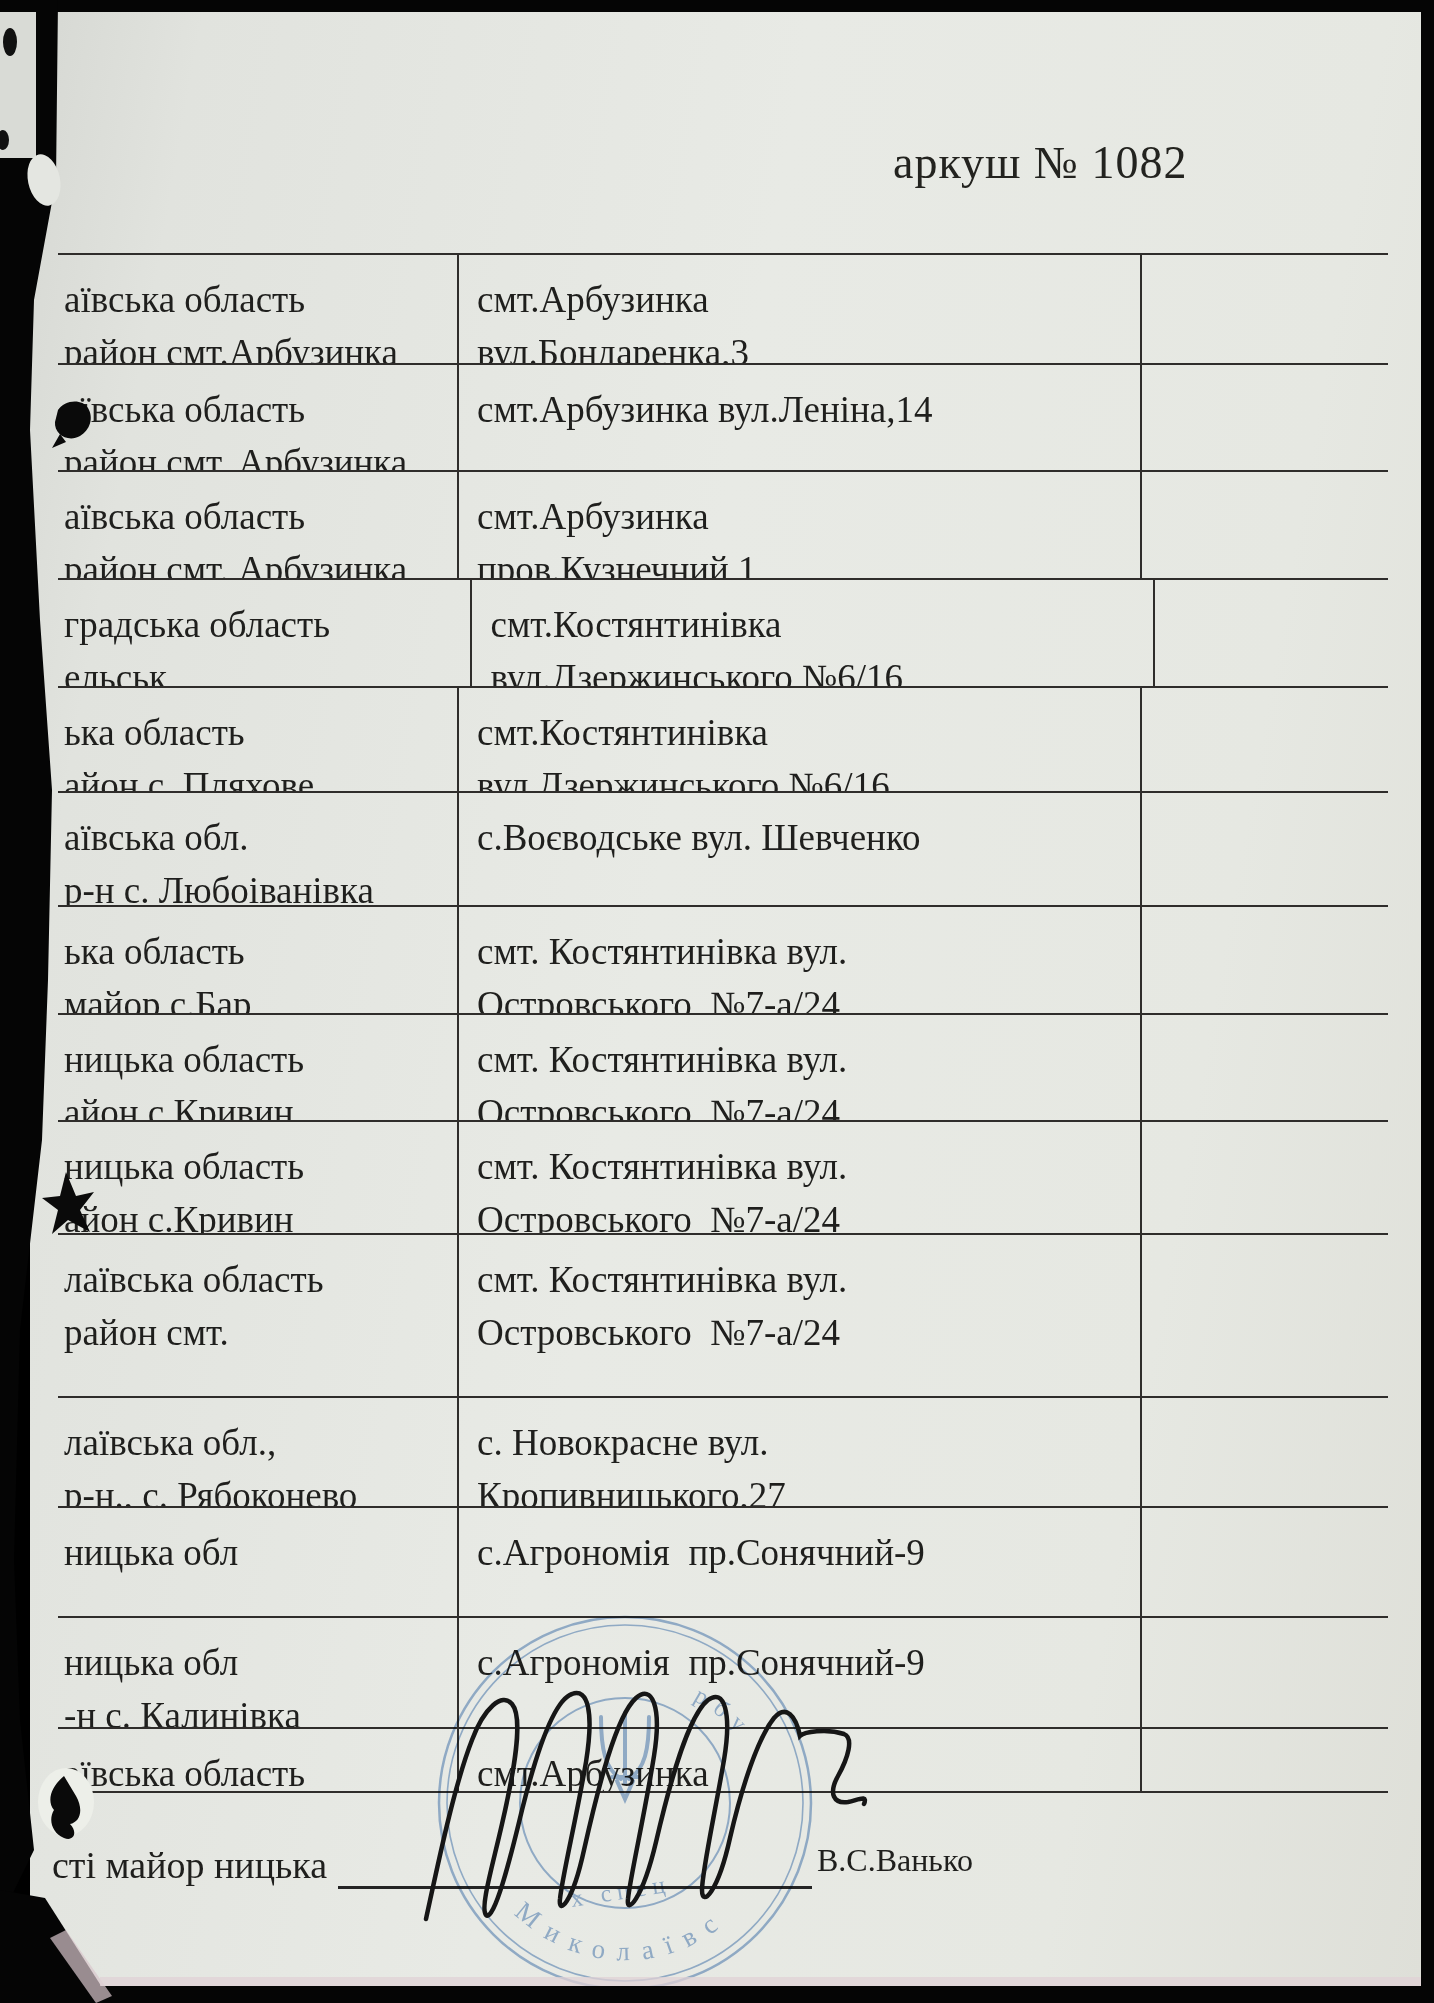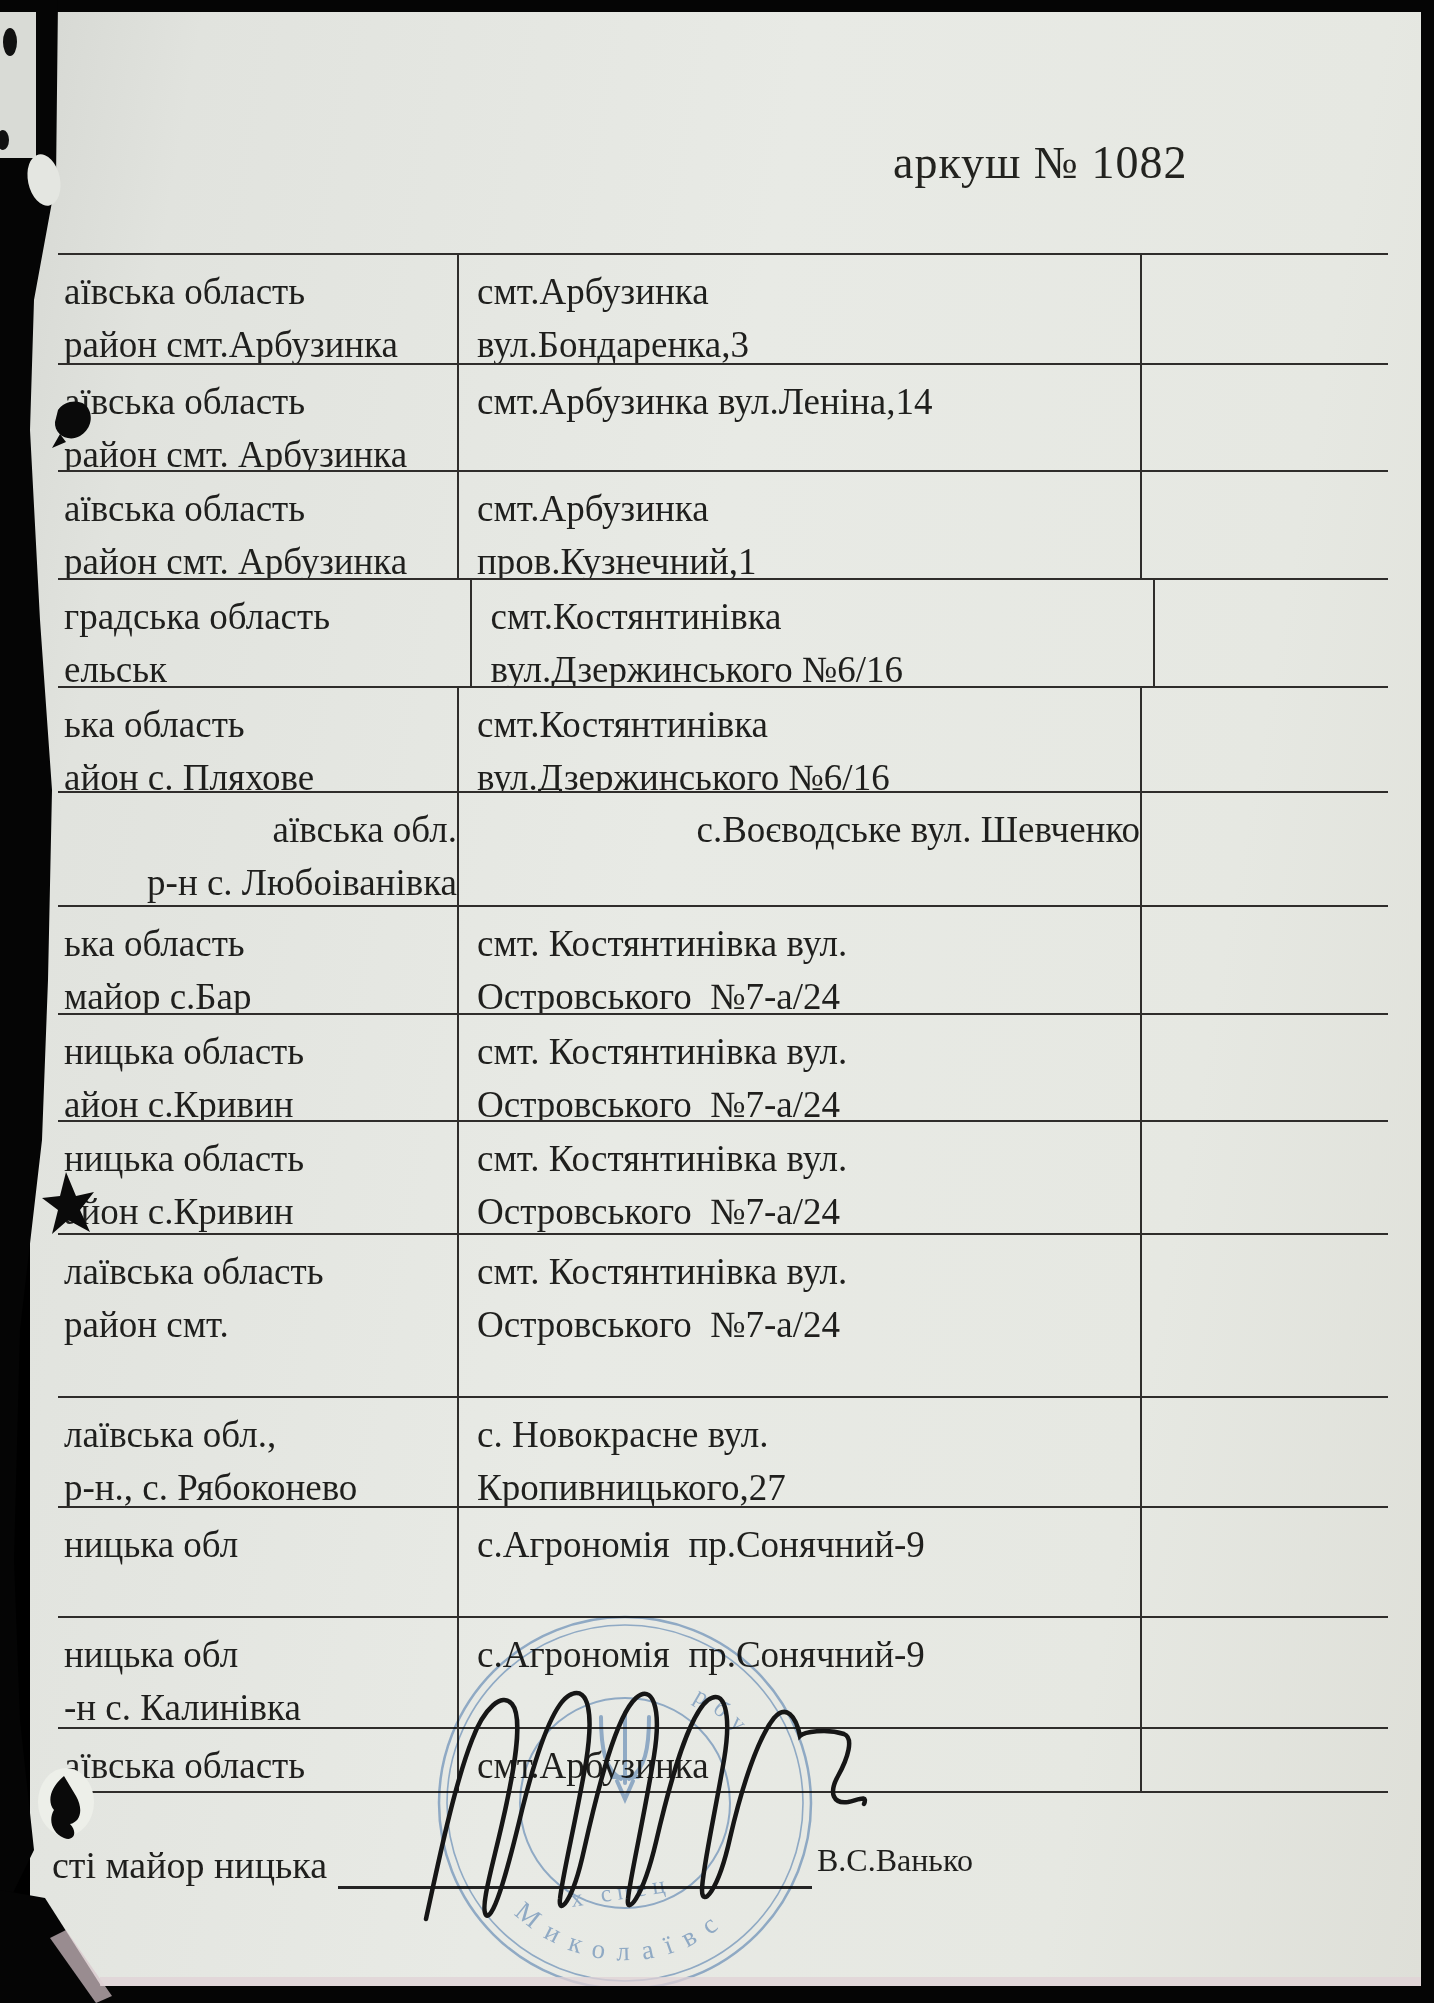--- a/index.html
+++ b/index.html
@@ -8,21 +8,21 @@
 
   .paper{position:absolute;left:30px;top:10px;width:1392px;height:1980px;z-index:1;
          background:linear-gradient(100deg,#d6d8d3 0%,#e1e3de 10%,#e8eae5 45%,#e6e8e2 78%,#dedfd8 100%);}
 
   .sheet-number{position:absolute;left:863px;top:126px;font-size:46px;letter-spacing:1px;color:#23231f;}
 
   
   .addr-table{position:absolute;left:28px;top:243px;width:1330px;
               border-top:2px solid #2f2d2b;}
   .t-row{position:relative;display:flex;border-bottom:2px solid #2f2d2b;box-sizing:border-box;}
-  .cell{box-sizing:border-box;white-space:pre;overflow:hidden;font-size:37px;line-height:53px;padding-top:10px;}
+  .cell{box-sizing:border-box;white-space:pre;overflow:hidden;font-size:37px;line-height:53px;padding-top:18px;}
   .cell.region {width:399px;padding-left:6px;}
   .cell.address{width:683px;padding-left:18px;border-left:2px solid #2f2d2b;}
   .cell.blank  {width:248px;border-left:2px solid #2f2d2b;}
 
   
   .signer-title{position:absolute;left:22px;top:1833px;font-size:38px;}
   .sig-line{position:absolute;left:308px;top:1876px;width:474px;height:3px;background:#242424;}
   .signer-name{position:absolute;left:787px;top:1832px;font-size:32px;}
 
   .stamp-layer{position:absolute;left:430px;top:1605px;width:390px;height:395px;z-index:2;
@@ -57,21 +57,21 @@
         <div class="t-row" style="height: 108px; gap: 34px;">
           <div class="cell region"><div>градська область</div><div>ельськ</div></div>
           <div class="cell address"><div>смт.Костянтинівка</div><div>вул.Дзержинського №6/16</div></div>
           <div class="cell blank"></div>
         </div>
         <div class="t-row" style="height: 105px;">
           <div class="cell region"><div>ька область</div><div>айон с. Пляхове</div></div>
           <div class="cell address"><div>смт.Костянтинівка</div><div>вул.Дзержинського №6/16</div></div>
           <div class="cell blank"></div>
         </div>
-        <div class="t-row" style="height: 114px; text-align: right;">
+        <div class="t-row" style="height: 114px;">
           <div class="cell region"><div>аївська обл.</div><div>р-н с. Любоіванівка</div></div>
           <div class="cell address"><div>с.Воєводське вул. Шевченко</div><div></div></div>
           <div class="cell blank"></div>
         </div>
         <div class="t-row" style="height: 108px;">
           <div class="cell region"><div>ька область</div><div>майор с.Бар</div></div>
           <div class="cell address"><div>смт. Костянтинівка вул.</div><div>Островського  №7-а/24</div></div>
           <div class="cell blank"></div>
         </div>
         <div class="t-row" style="height: 107px;">

